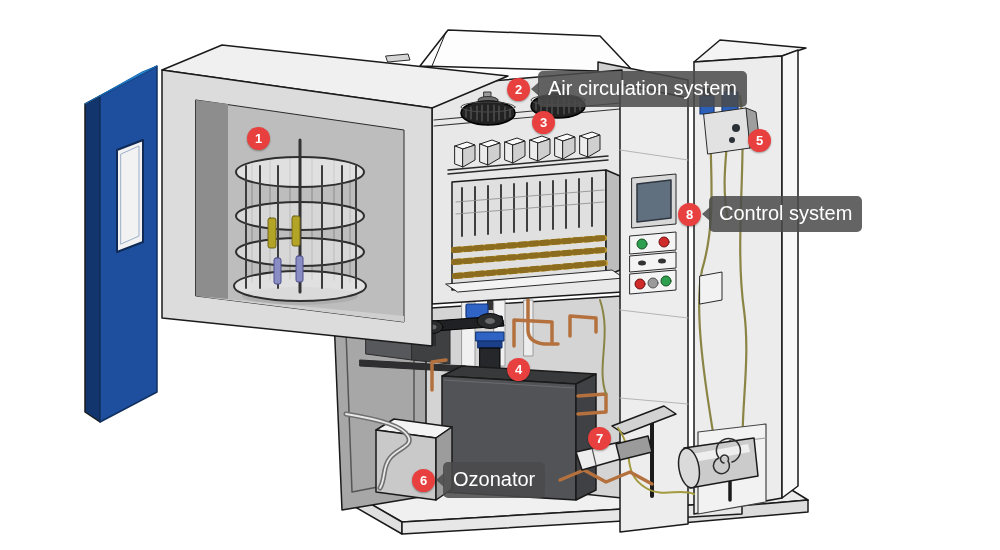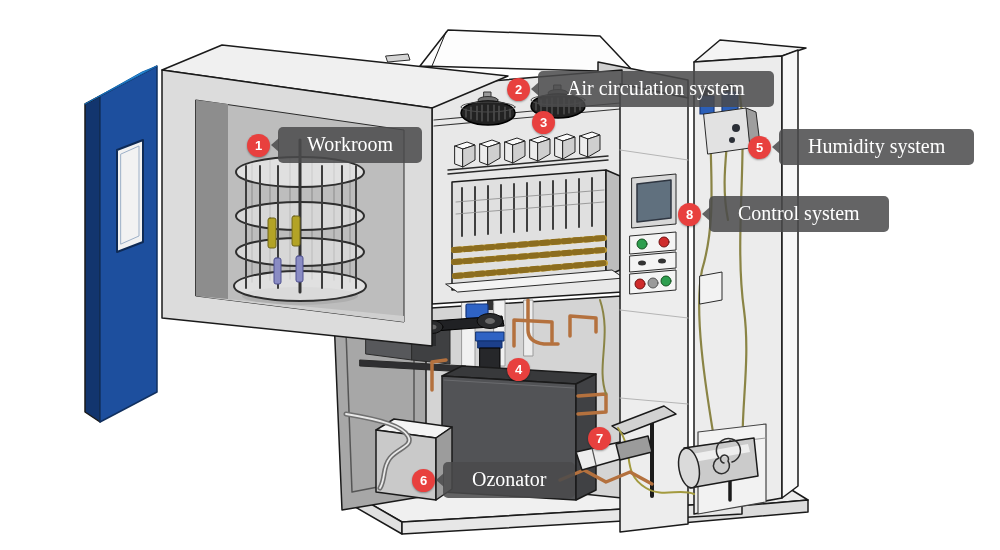--- a/index.html
+++ b/index.html
@@ -14,21 +14,21 @@
   .label { position:absolute; display:flex; align-items:center; gap:8px; z-index:10; }
   .badge {
     width:23px; height:23px; border-radius:50%;
     background:var(--badge-red,#e8403e); color:var(--label-text,#fff);
     font-size:13px; font-weight:bold; line-height:23px; text-align:center;
     box-shadow:0 1px 2px rgba(0,0,0,.35); flex:0 0 auto;
   }
   .chip {
     position:relative; background:var(--chip-bg,rgba(74,74,76,.86));
     color:var(--label-text,#fff); font-size:20px; line-height:30px;
-    padding:2px 29px 4px; border-radius:5px; white-space:nowrap;font-family:Liberation Serif, serif;
+    padding:2px 10px 4px; border-radius:5px; white-space:nowrap;
   }
   .chip::before {
     content:""; position:absolute; left:-7px; top:50%; transform:translateY(-50%);
     border:7px solid transparent; border-right:8px solid var(--chip-bg,rgba(74,74,76,.86));
     border-left:0;
   }
 </style>
 </head>
 <body>
 
@@ -306,35 +306,33 @@
     <polygon class="s15" points="616,444 648,436 652,452 620,460" fill="#9b9b9b"></polygon>
     <polygon class="s15" points="684,448 754,438 758,476 690,488" fill="#cbcbcb"></polygon>
     <polygon points="692,454 748,444 750,452 694,462" fill="#eeeeee"></polygon>
     <ellipse cx="689" cy="468" rx="10" ry="20" fill="#dadada" stroke="#222" stroke-width="1.5" transform="rotate(-10 689 468)"></ellipse>
     <path class="nf" d="M724,463 a4,4 0 1 1 4,-2 a8,8 0 1 1 -9,-3 a12,12 0 1 1 13,4" stroke="#2e2e2e" stroke-width="1.5"></path>
   </g>
 </svg>
 
   <div class="label" style="left:247px; top:127px;">
     <span class="badge">1</span>
-    <span class="chip">Workroom</span>
   </div>
   <div class="label" style="left:507px; top:71px;">
     <span class="badge">2</span>
     <span class="chip">Air circulation system</span>
   </div>
   <div class="label" style="left:532px; top:111px;">
     <span class="badge">3</span>
   </div>
   <div class="label" style="left:507px; top:358px;">
     <span class="badge">4</span>
   </div>
   <div class="label" style="left:748px; top:129px;">
     <span class="badge">5</span>
-    <span class="chip">Humidity system</span>
   </div>
   <div class="label" style="left:412px; top:462px;">
     <span class="badge">6</span>
     <span class="chip">Ozonator</span>
   </div>
   <div class="label" style="left:588px; top:427px;">
     <span class="badge">7</span>
   </div>
   <div class="label" style="left:678px; top:196px;">
     <span class="badge">8</span>

